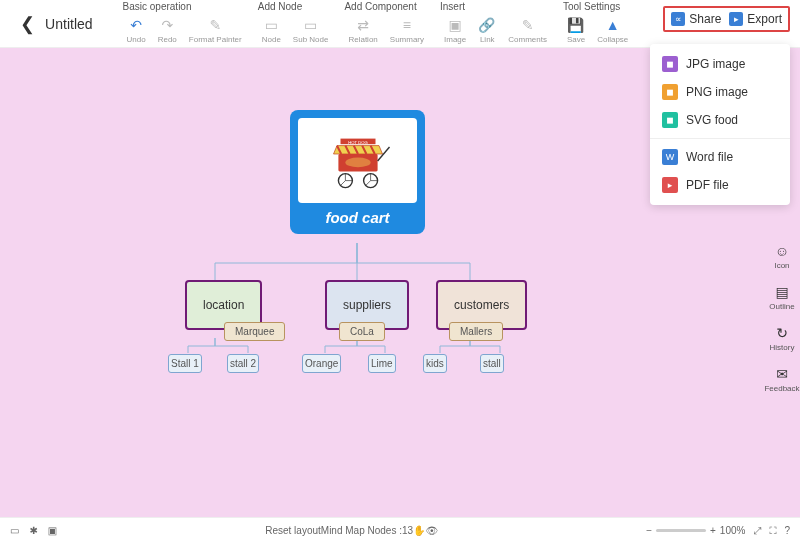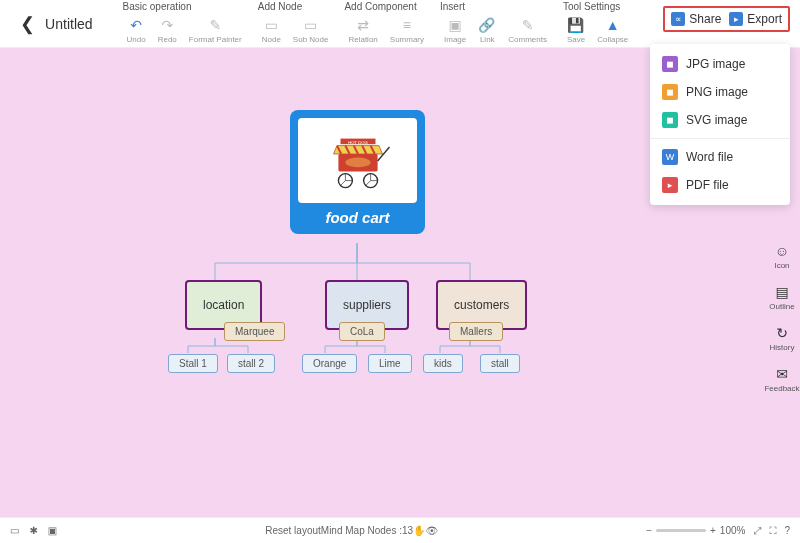--- a/index.html
+++ b/index.html
@@ -39,21 +39,21 @@
 
 
 .mindmap { position: absolute; width: 100%; height: 100%; }
 .root-node { position: absolute; left: 290px; top: 62px; width: 135px; background: #1f8ae0; border-radius: 8px; padding: 8px; text-align: center; }
 .root-img { width: 100%; height: 85px; background: #fff; border-radius: 4px; display: flex; align-items: center; justify-content: center; position: relative; }
 .root-label { color: #fff; font-weight: bold; font-size: 15px; margin-top: 6px; font-style: italic; }
 
 .branch { position: absolute; text-align: center; }
 .branch-node { border: 2px solid #701a75; border-radius: 4px; padding: 16px 16px; font-size: 12px; color: #333; display: inline-block; }
 .child-node { border: 1px solid #b8935f; background: #f0e5d0; border-radius: 3px; padding: 3px 10px; font-size: 10px; color: #555; display: inline-block; }
-.leaf-node { border: 1px solid #7fa5d0; background: #e8f0f8; border-radius: 3px; padding: 3px 10px; font-size: 10px; color: #555; display: inline-block; }
+.leaf-node { border: 1px solid #7fa5d0; background: #e8f0f8; border-radius: 3px; padding: 3px 2px; font-size: 10px; color: #555; display: inline-block; }
 
 
 svg.connectors { position: absolute; top: 0; left: 0; width: 100%; height: 100%; pointer-events: none; }
 svg.connectors path { stroke: #8fb8d8; stroke-width: 1; fill: none; }
 
 
 .bottombar { position: absolute; bottom: 0; left: 0; right: 0; height: 26px; background: #fff; border-top: 1px solid #eee; display: flex; align-items: center; padding: 0 10px; font-size: 10px; color: #666; gap: 10px; }
 .bb-left { display: flex; gap: 10px; align-items: center; }
 .bb-center { margin-left: auto; display: flex; align-items: center; }
 .bb-right { margin-left: auto; display: flex; gap: 8px; align-items: center; }
@@ -164,21 +164,21 @@
   <div class="export-item">
       <div class="exp-icon" style="background:#9c5fd0">◼</div>
       <span>JPG image</span>
     </div>
   <div class="export-item">
       <div class="exp-icon" style="background:#f0a030">◼</div>
       <span>PNG image</span>
     </div>
   <div class="export-item">
       <div class="exp-icon" style="background:#20c0a0">◼</div>
-      <span>SVG image</span>
+      <span>SVG food</span>
     </div>
   <div class="export-sep"></div>
   <div class="export-item">
       <div class="exp-icon" style="background:#3a7fd5">W</div>
       <span>Word file</span>
     </div>
   <div class="export-item">
       <div class="exp-icon" style="background:#e05050">▸</div>
       <span>PDF file</span>
     </div>

